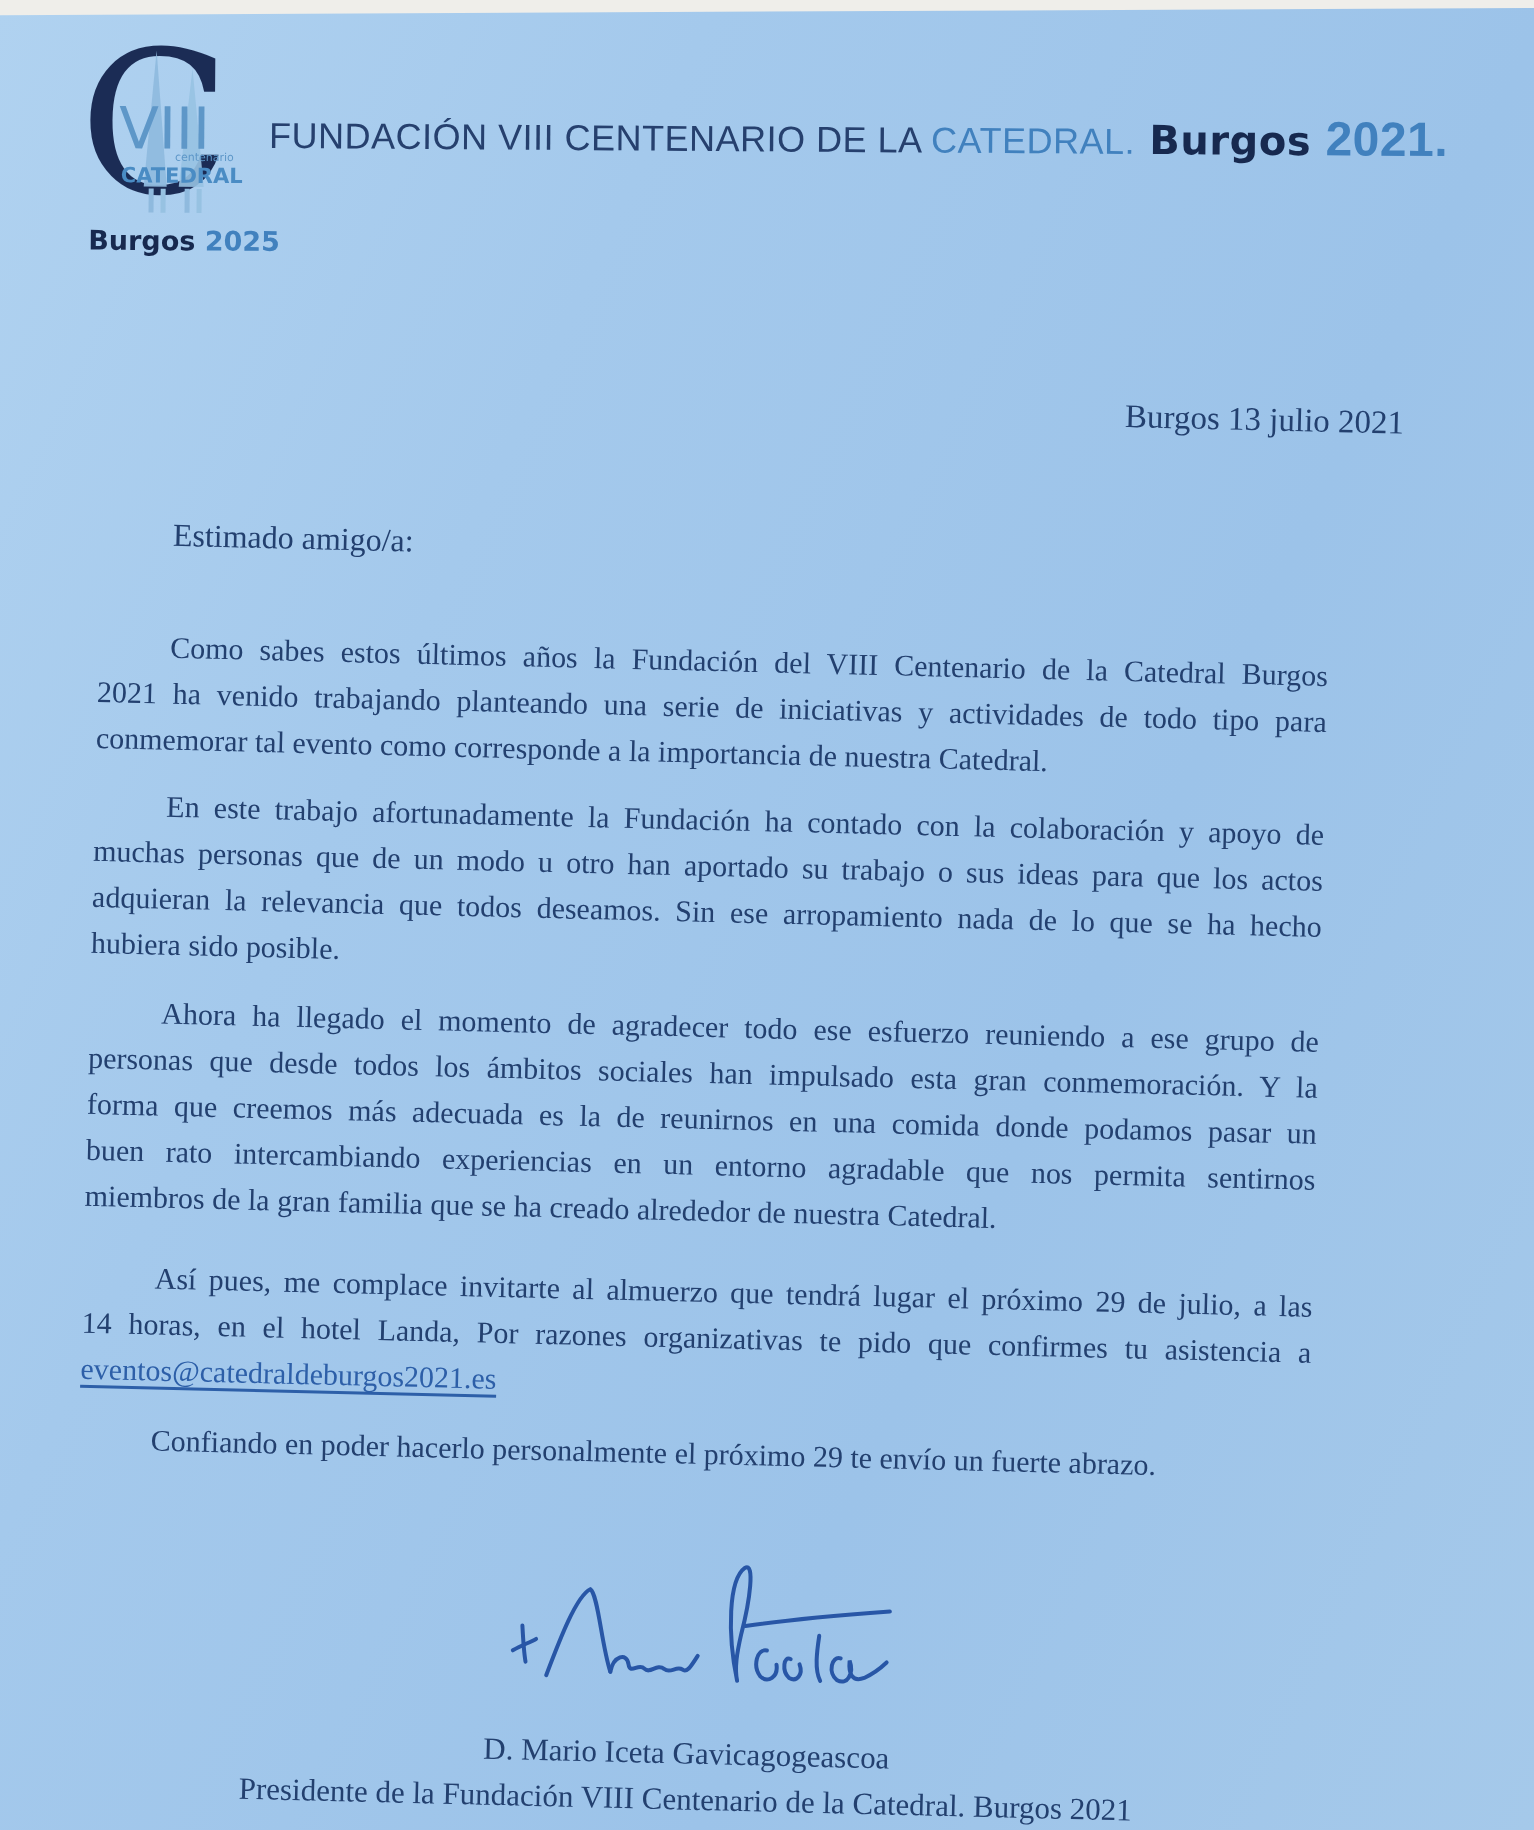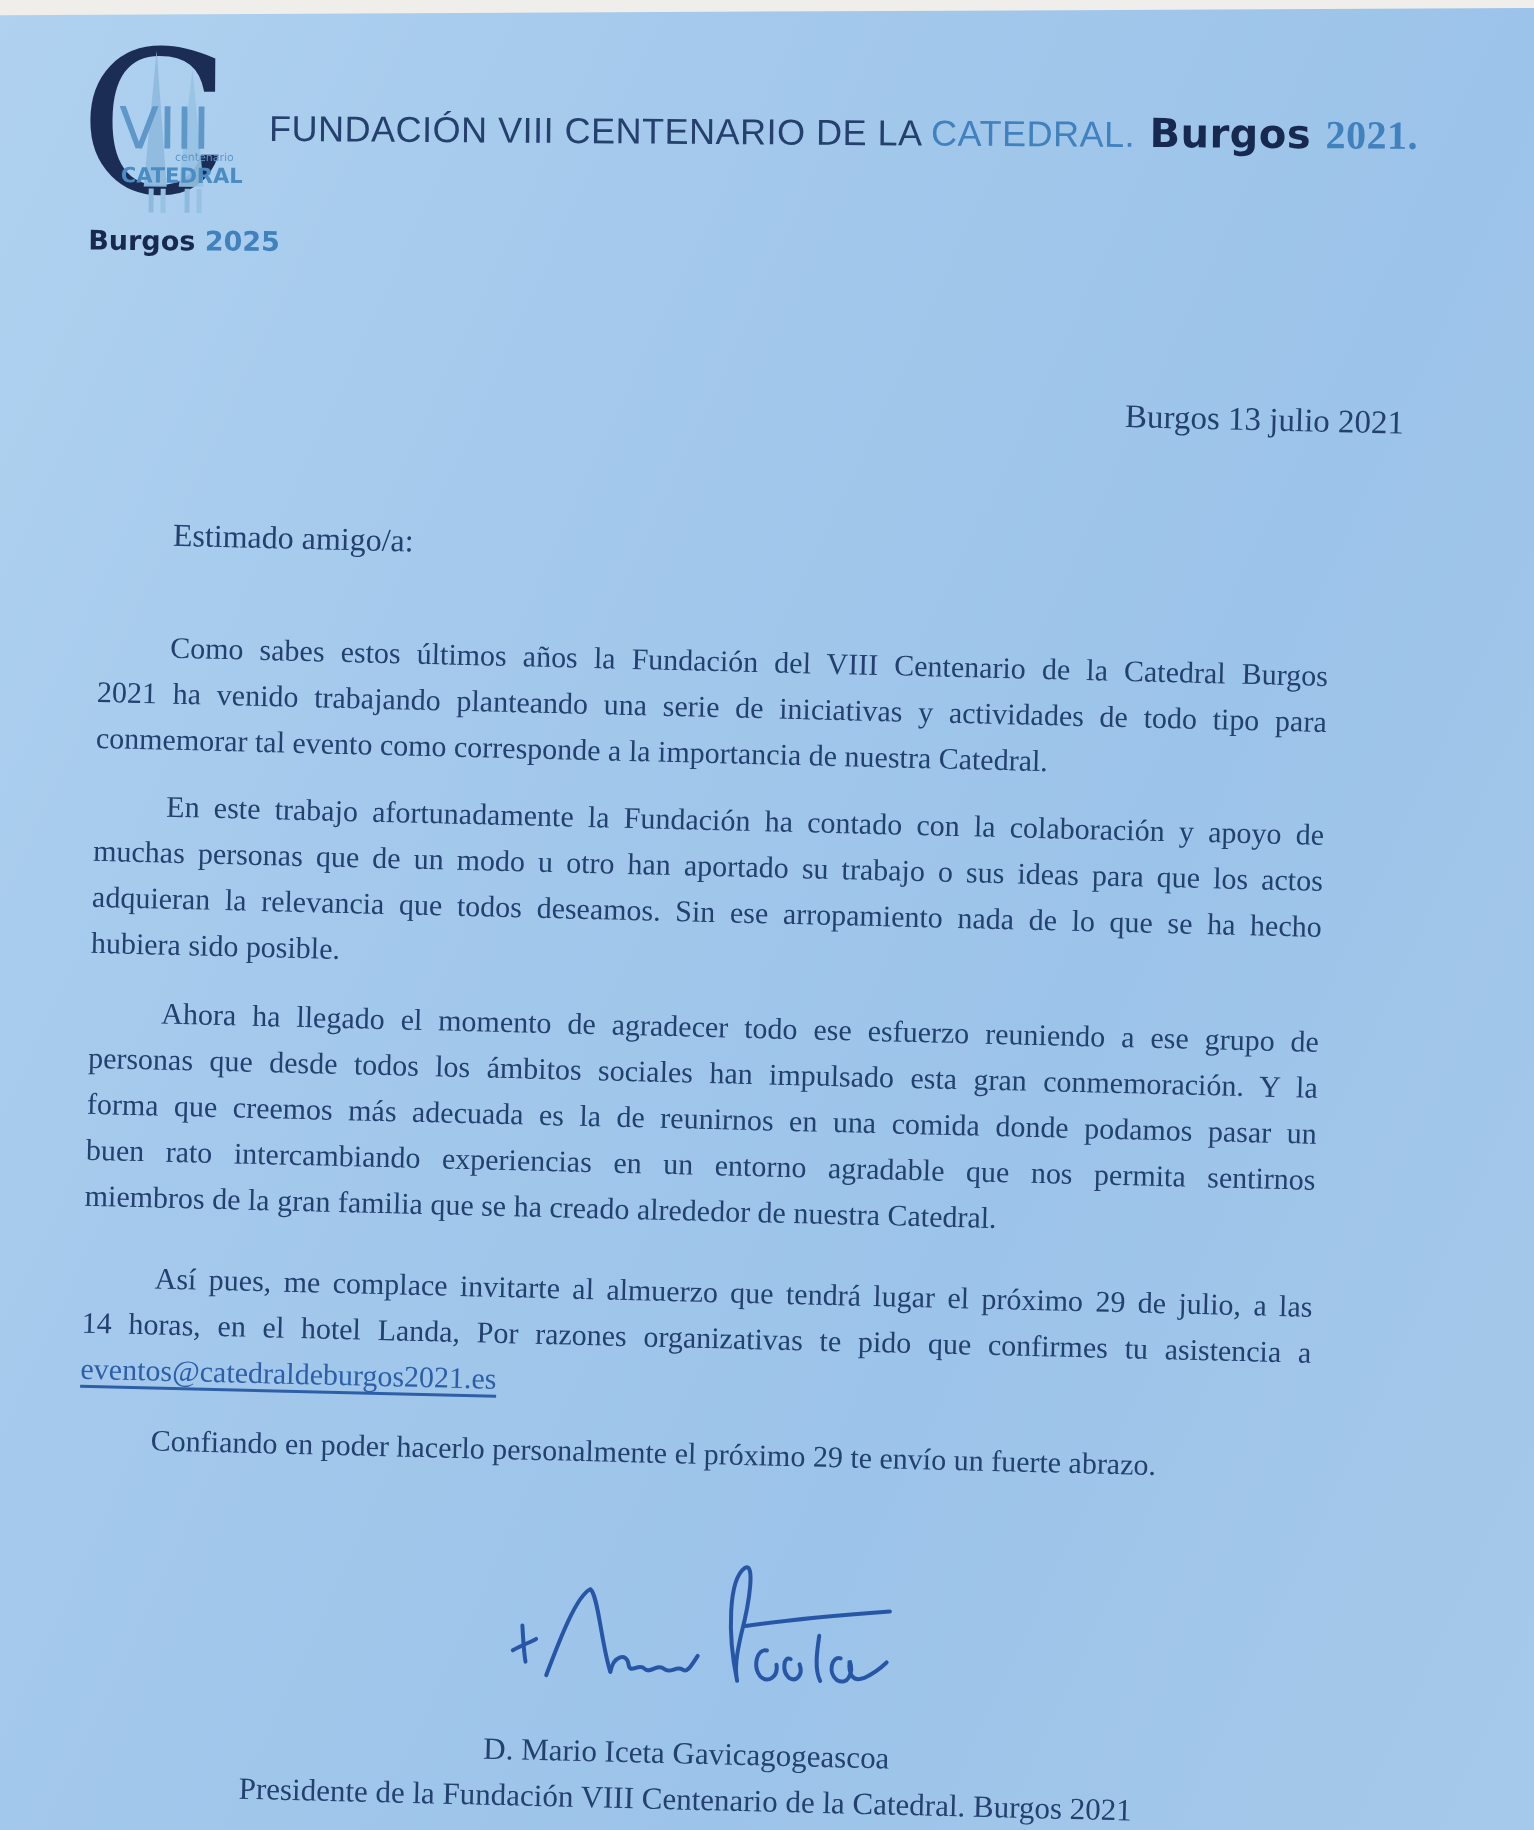--- a/index.html
+++ b/index.html
@@ -27,21 +27,21 @@
   .navy{color:#17294f;}
   .lightblue{color:#4181be;}
   .title{
     position:absolute;left:270px;top:102px;width:1260px;
     font-family:"Liberation Sans","DejaVu Sans",sans-serif;
     font-size:36px;letter-spacing:0.5px;white-space:nowrap;
     color:#26406e;
   }
   .title .t-light{color:#4181be;}
   .title .t-brand{font-family:"DejaVu Sans",sans-serif;font-weight:700;font-size:40px;color:#17294f;}
-  .title .t-brand-light{font-family:Liberation Serif, serif;font-weight:700;font-size:40px;color:#4181be;text-align:right;}
+  .title .t-brand-light{font-family:Liberation Sans, sans-serif;font-weight:700;font-size:48px;color:#4181be;text-align:right;}
   
   .letter-main{
     position:absolute;left:105px;top:368px;width:1230px;
     transform:rotate(1.4deg);transform-origin:0 0;
     font-size:30px;line-height:46px;
   }
   .date-line{text-align:right;margin-right:-70px;font-size:33px;}
   .salutation{margin-top:96px;padding-left:72px;font-size:32px;}
   .para{margin:0;}
   .p1{margin-top:67px;}

